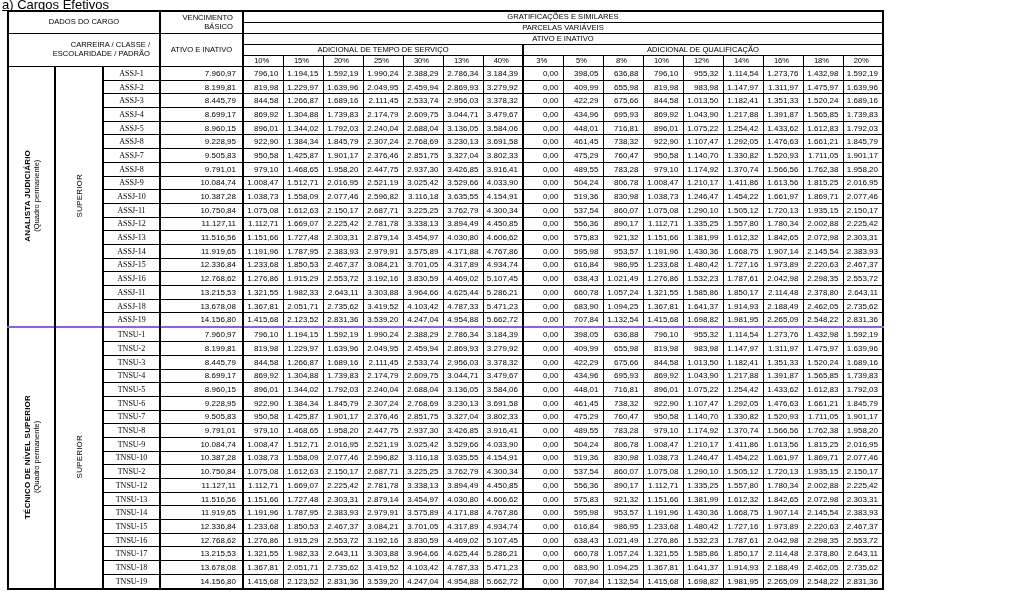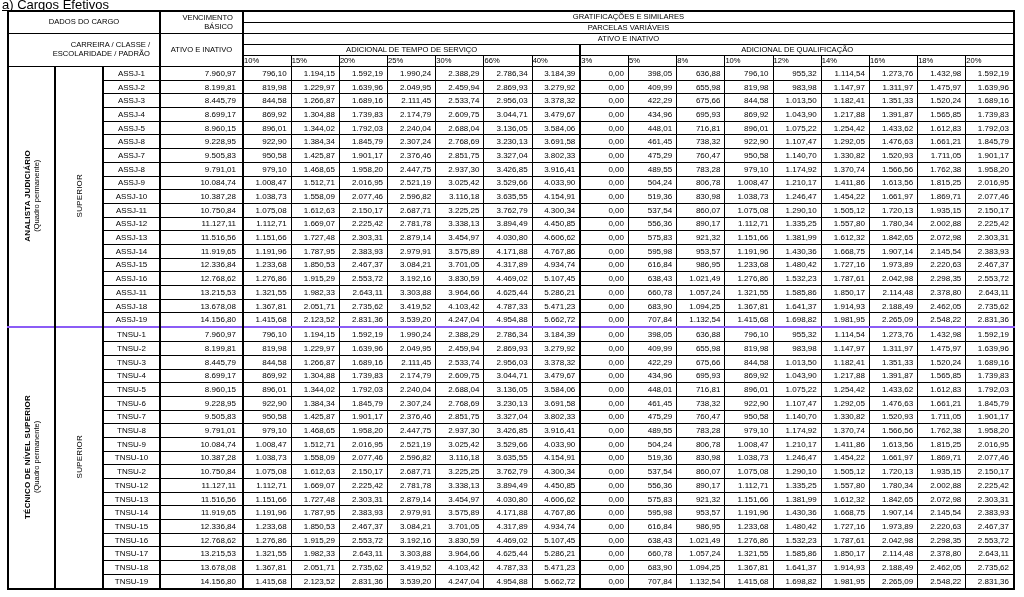--- a/index.html
+++ b/index.html
@@ -2,33 +2,33 @@
 <html><head>
 <meta charset="utf-8">
 <style>
   html,body { margin:0; padding:0; }
   body {
     width:1024px; height:597px; background:#fff; color:#000;
     font-family:"Liberation Sans", sans-serif; position:relative; overflow:hidden;
   }
   .title { position:absolute; left:2px; top:-1px; font-size:13px; line-height:11px;text-decoration:underline; }
   table.salary {
-    position:absolute; left:7px; top:10px; width:1008px; height:580px;
+    position:absolute; left:7px; top:10px; width:877px; height:580px;
     border-collapse:collapse; table-layout:fixed; border:2px solid #000;
   }
   th, td { border:1px solid #000; padding:0; overflow:hidden; }
   th { font-weight:normal; }
   thead th { font-size:7.6px; line-height:1.15; text-align:center; height:10px; white-space:normal; }
   thead tr { height:10px; }
   .wrap-pad { padding:0 9px;text-align:right; }
-  .pct { text-align:left; padding-right:3px; white-space:nowrap; }
+  .pct { text-align:center; padding-right:3px; white-space:nowrap; }
   tbody td { font-size:8px; white-space:nowrap; }
   .num { text-align:right; padding-right:4px; }
   .venc { padding-right:6px;padding-left:23px; }
-  .padrao { text-align:center; }
+  .padrao { text-align:center;font-family:Liberation Serif, serif; }
   .br2 { border-right:2px solid #000; }
   tr.group-start td { border-top:2px solid #8b5cf6; }
   .vlabel { vertical-align:middle; text-align:center; }
   .vwrap { display:inline-block; writing-mode:vertical-rl; transform:rotate(180deg); }
   .career-name { font-weight:bold; font-size:8px; letter-spacing:0.2px; }
   .career-note { font-size:7.5px; }
   .class-name { font-size:8px; letter-spacing:0.2px; }
 </style>
 </head>
 <body>
@@ -75,21 +75,21 @@
     <tr>
       <th colspan="7" class="br2">ADICIONAL DE TEMPO DE SERVIÇO</th>
       <th colspan="9">ADICIONAL DE QUALIFICAÇÃO</th>
     </tr>
     <tr>
         <th class="pct">10%</th>
         <th class="pct">15%</th>
         <th class="pct">20%</th>
         <th class="pct">25%</th>
         <th class="pct">30%</th>
-        <th class="pct">66%</th>
+        <th class="pct">13%</th>
         <th class="pct br2">40%</th>
         <th class="pct">3%</th>
         <th class="pct">5%</th>
         <th class="pct">8%</th>
         <th class="pct">10%</th>
         <th class="pct">12%</th>
         <th class="pct">14%</th>
         <th class="pct">16%</th>
         <th class="pct">18%</th>
         <th class="pct">20%</th>

